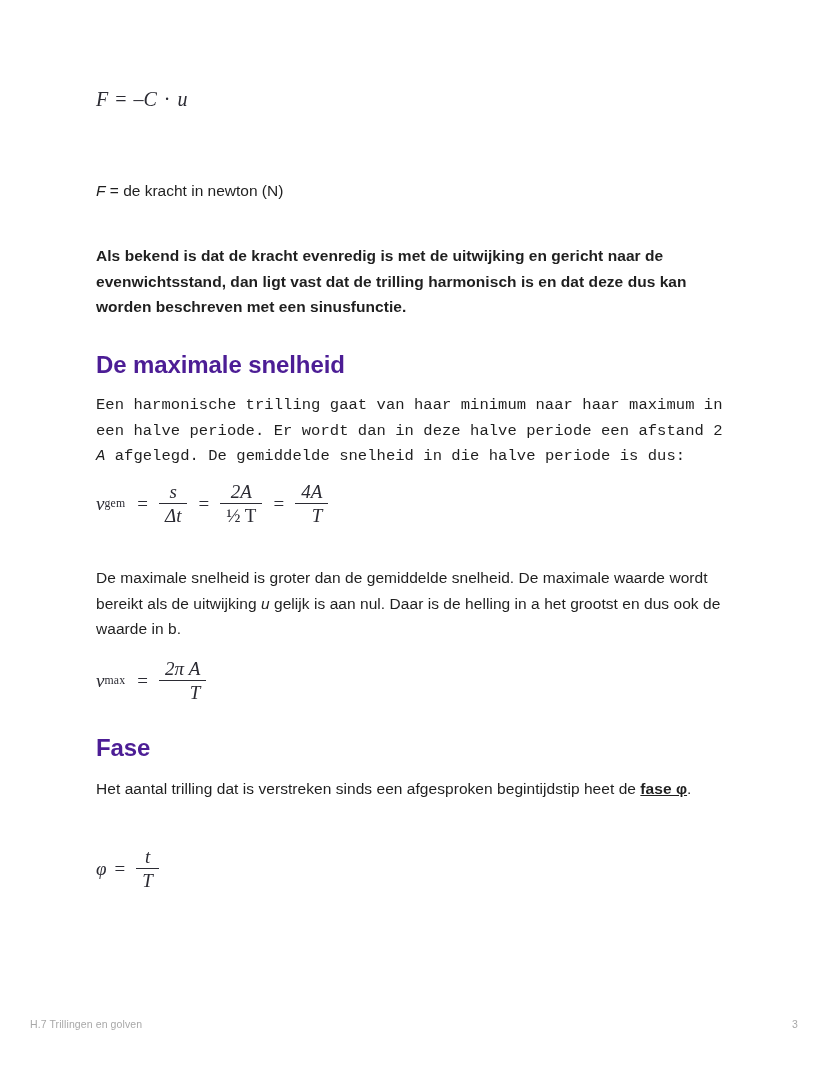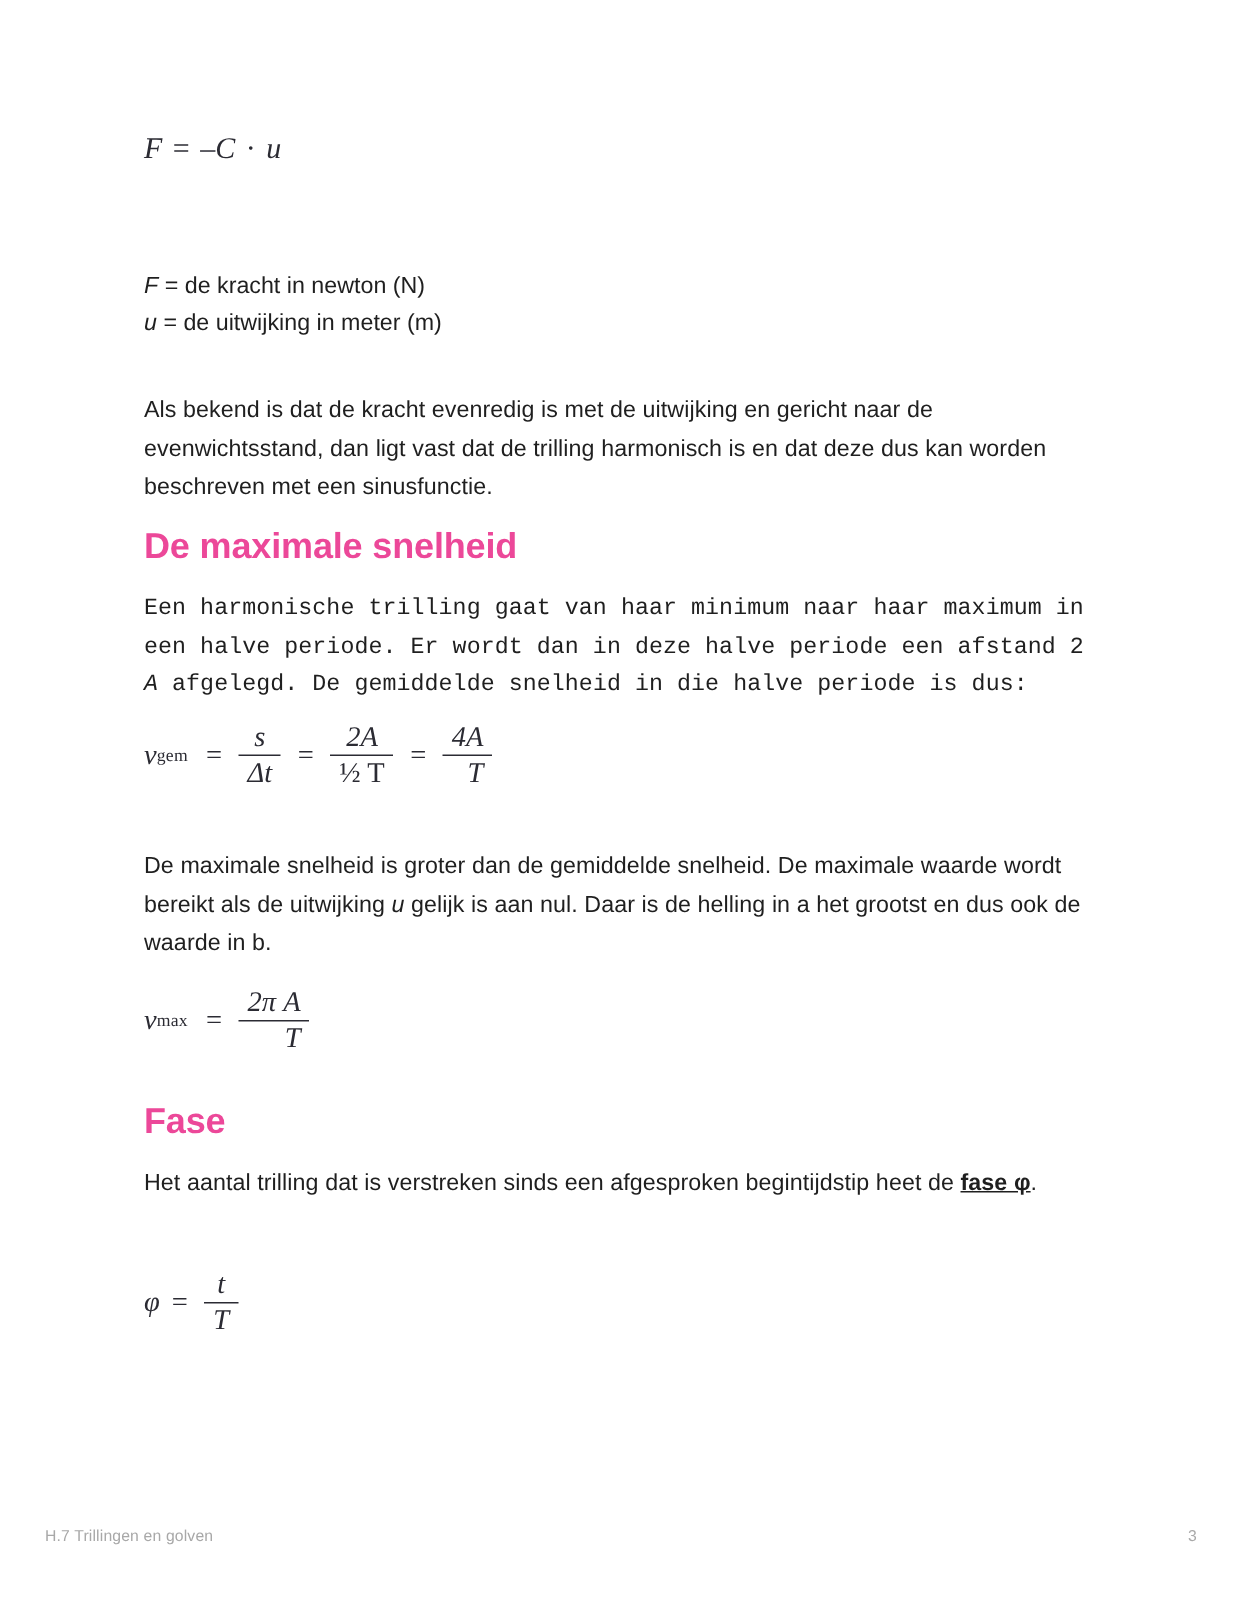--- a/index.html
+++ b/index.html
@@ -87,21 +87,21 @@
   .defs .line {
     font-size: 15.5px;
     line-height: 24.5px;
     color: #1f1f1f;
   }
 
   h2.section {
     font-size: 24px;
     font-weight: 700;
     line-height: 30px;
-    color: #ec4899;
+    color: #4c1d95;
     margin: 0;
     letter-spacing: -0.1px;
   }
 
   
   .footer {
     position: absolute;
     left: 30px;
     right: 30px;
     top: 1018px;
@@ -131,26 +131,23 @@
           <span class="var">C</span>
         <span class="op">·</span>
         <span class="var">u</span>
       </div>
     </div>
 
     <div class="blk defs" style="top:63px;margin-top:28px;">
       <div class="line">
         <i>F</i><span> = de kracht in newton (N)</span>
       </div>
-      <div class="line">
-        <i>u</i><span> = de uitwijking in meter (m)</span>
-      </div>
-    </div>
-
-    <div class="blk" style="top:173px;">
+    </div>
+
+    <div class="blk" style="top:155px;font-weight:bold;">
       <p class="body">Als bekend is dat de kracht evenredig is met de uitwijking en gericht naar de evenwichtsstand, dan ligt vast dat de trilling harmonisch is en dat deze dus kan worden beschreven met een sinusfunctie.</p>
     </div>
 
     <div class="blk" style="top:262px;">
       <h2 class="section">De maximale snelheid</h2>
     </div>
 
     <div class="blk" style="top:305px;font-family:Liberation Mono, monospace;">
       <p class="body"><span>Een harmonische trilling gaat van haar minimum naar haar maximum in een halve periode. Er wordt dan in deze halve periode een afstand 2 </span><i>A</i><span> afgelegd. De gemiddelde snelheid in die halve periode is dus:</span></p>
     </div>

